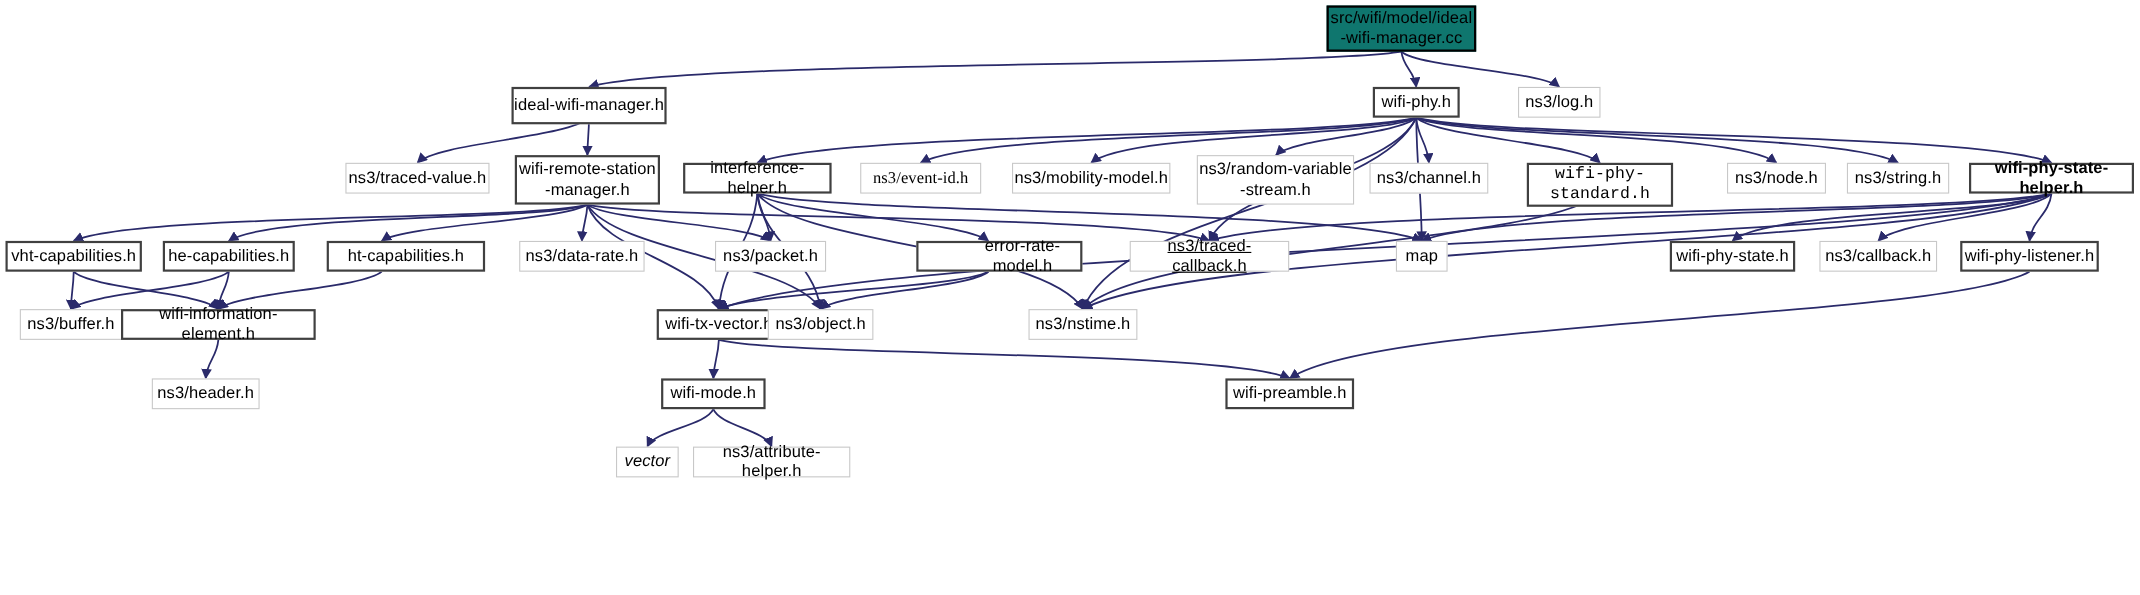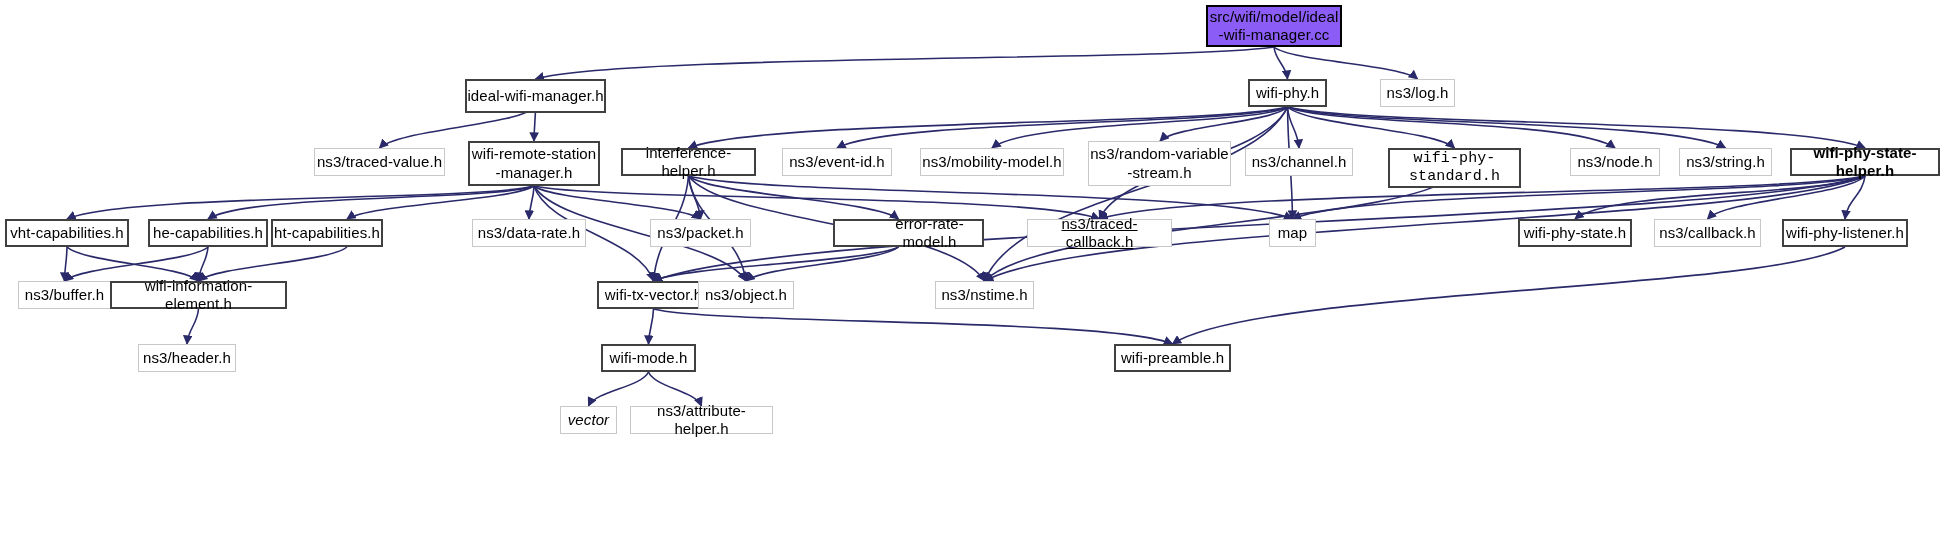--- a/index.html
+++ b/index.html
@@ -24,21 +24,21 @@
     line-height:1.22;
     background:#ffffff;
     white-space:pre-line;
     letter-spacing:0.1px;
   }
   
   .node.ext{ border:1px solid #c8c8c8; }
   
   .node.hdr{ border:2px solid #404040; }
   
-  .node.root{ border:2px solid #000000; background:#8b5cf6; }
+  .node.root{ border:2px solid #000000; background:#0f766e; }
 </style>
 </head>
 <body>
 
 <div id="graph-root">
   <svg id="edges" viewBox="0 0 1945 541" preserveAspectRatio="none" aria-hidden="true">
     <defs>
       <marker id="arrow" viewBox="0 0 10 10" refX="9" refY="5" markerWidth="6" markerHeight="6" orient="auto-start-reverse">
         <path d="M 0 0 L 10 5 L 0 10 z" fill="#2a2a6a"></path>
       </marker>
@@ -101,32 +101,32 @@
   <div id="node-layer">
       <div class="node root" style="left: 1206px; top: 5px; width: 136px; height: 42px;">src/wifi/model/ideal
 -wifi-manager.cc</div>
       <div class="node hdr" style="left: 465px; top: 79px; width: 141px; height: 34px;">ideal-wifi-manager.h</div>
       <div class="node hdr" style="left: 1248px; top: 79px; width: 79px; height: 28px;">wifi-phy.h</div>
       <div class="node ext" style="left: 1380px; top: 79px; width: 75px; height: 28px;">ns3/log.h</div>
       <div class="node ext" style="left: 314px; top: 148px; width: 131px; height: 28px;">ns3/traced-value.h</div>
       <div class="node hdr" style="left: 468px; top: 141px; width: 132px; height: 45px;">wifi-remote-station
 -manager.h</div>
       <div class="node hdr" style="left: 621px; top: 148px; width: 135px; height: 28px;">interference-helper.h</div>
-      <div class="node ext" style="left: 782px; top: 148px; width: 110px; height: 28px;">ns3/event-id.h</div>
+      <div class="node ext" style="left: 782px; top: 148px; width: 110px; height: 28px; font-family: Liberation Serif, serif;">ns3/event-id.h</div>
       <div class="node ext" style="left: 920px; top: 148px; width: 144px; height: 28px;">ns3/mobility-model.h</div>
       <div class="node ext" style="left: 1088px; top: 141px; width: 143px; height: 45px;">ns3/random-variable
 -stream.h</div>
       <div class="node ext" style="left: 1245px; top: 148px; width: 108px; height: 28px;">ns3/channel.h</div>
       <div class="node hdr" style="left: 1388px; top: 148px; width: 133px; height: 40px; font-family: Liberation Mono, monospace;">wifi-phy-standard.h</div>
       <div class="node ext" style="left: 1570px; top: 148px; width: 90px; height: 28px;">ns3/node.h</div>
       <div class="node ext" style="left: 1679px; top: 148px; width: 93px; height: 28px;">ns3/string.h</div>
       <div class="node hdr" style="left: 1790px; top: 148px; width: 150px; height: 28px; font-weight: bold;">wifi-phy-state-helper.h</div>
       <div class="node hdr" style="left: 5px; top: 219px; width: 124px; height: 28px;">vht-capabilities.h</div>
       <div class="node hdr" style="left: 148px; top: 219px; width: 120px; height: 28px;">he-capabilities.h</div>
-      <div class="node hdr" style="left: 271px; top: 219px; width: 112px; height: 28px;">ht-capabilities.h</div>
+      <div class="node hdr" style="left: 297px; top: 219px; width: 144px; height: 28px;">ht-capabilities.h</div>
       <div class="node ext" style="left: 472px; top: 219px; width: 114px; height: 28px;">ns3/data-rate.h</div>
       <div class="node ext" style="left: 650px; top: 219px; width: 101px; height: 28px;">ns3/packet.h</div>
       <div class="node hdr" style="left: 833px; top: 219px; width: 151px; height: 28px; padding-left: 42px;">error-rate-model.h</div>
       <div class="node ext" style="left: 1027px; top: 219px; width: 145px; height: 28px; text-decoration: underline;">ns3/traced-callback.h</div>
       <div class="node ext" style="left: 1269px; top: 219px; width: 47px; height: 28px;">map</div>
       <div class="node hdr" style="left: 1518px; top: 219px; width: 114px; height: 28px; text-align: center;">wifi-phy-state.h</div>
       <div class="node ext" style="left: 1654px; top: 219px; width: 107px; height: 28px;">ns3/callback.h</div>
       <div class="node hdr" style="left: 1782px; top: 219px; width: 126px; height: 28px;">wifi-phy-listener.h</div>
       <div class="node ext" style="left: 18px; top: 281px; width: 93px; height: 28px;">ns3/buffer.h</div>
       <div class="node hdr" style="left: 110px; top: 281px; width: 177px; height: 28px;">wifi-information-element.h</div>

